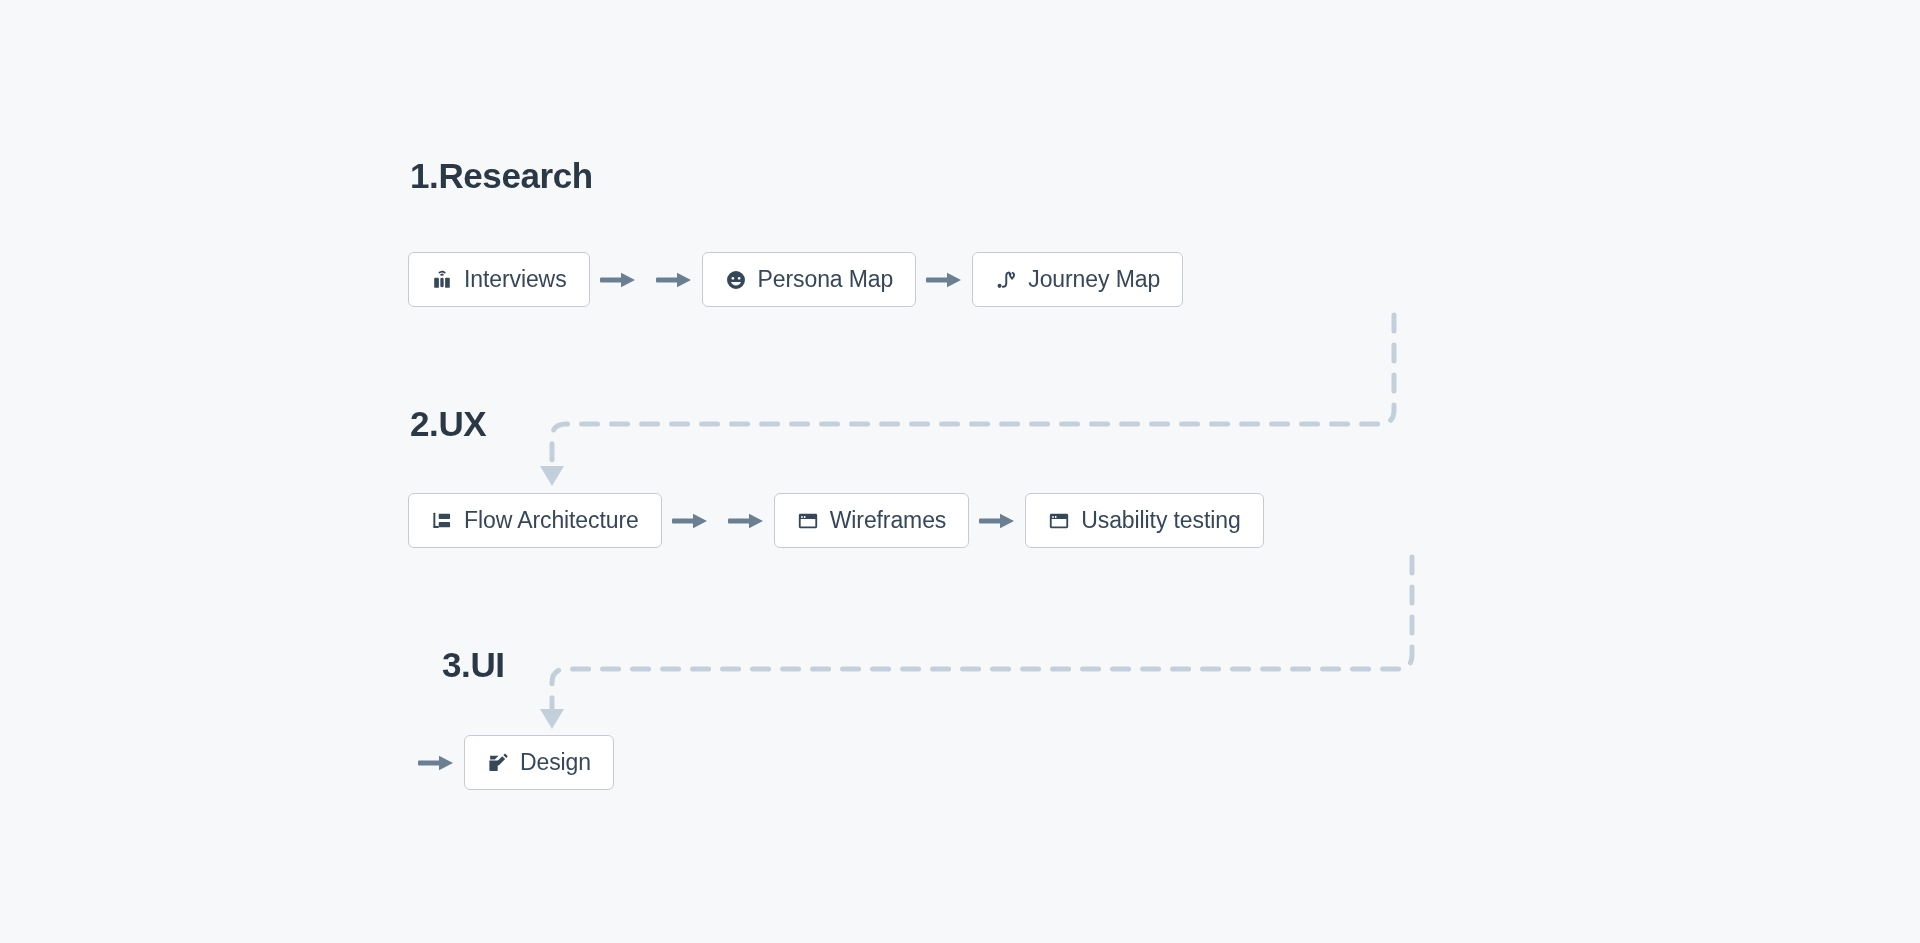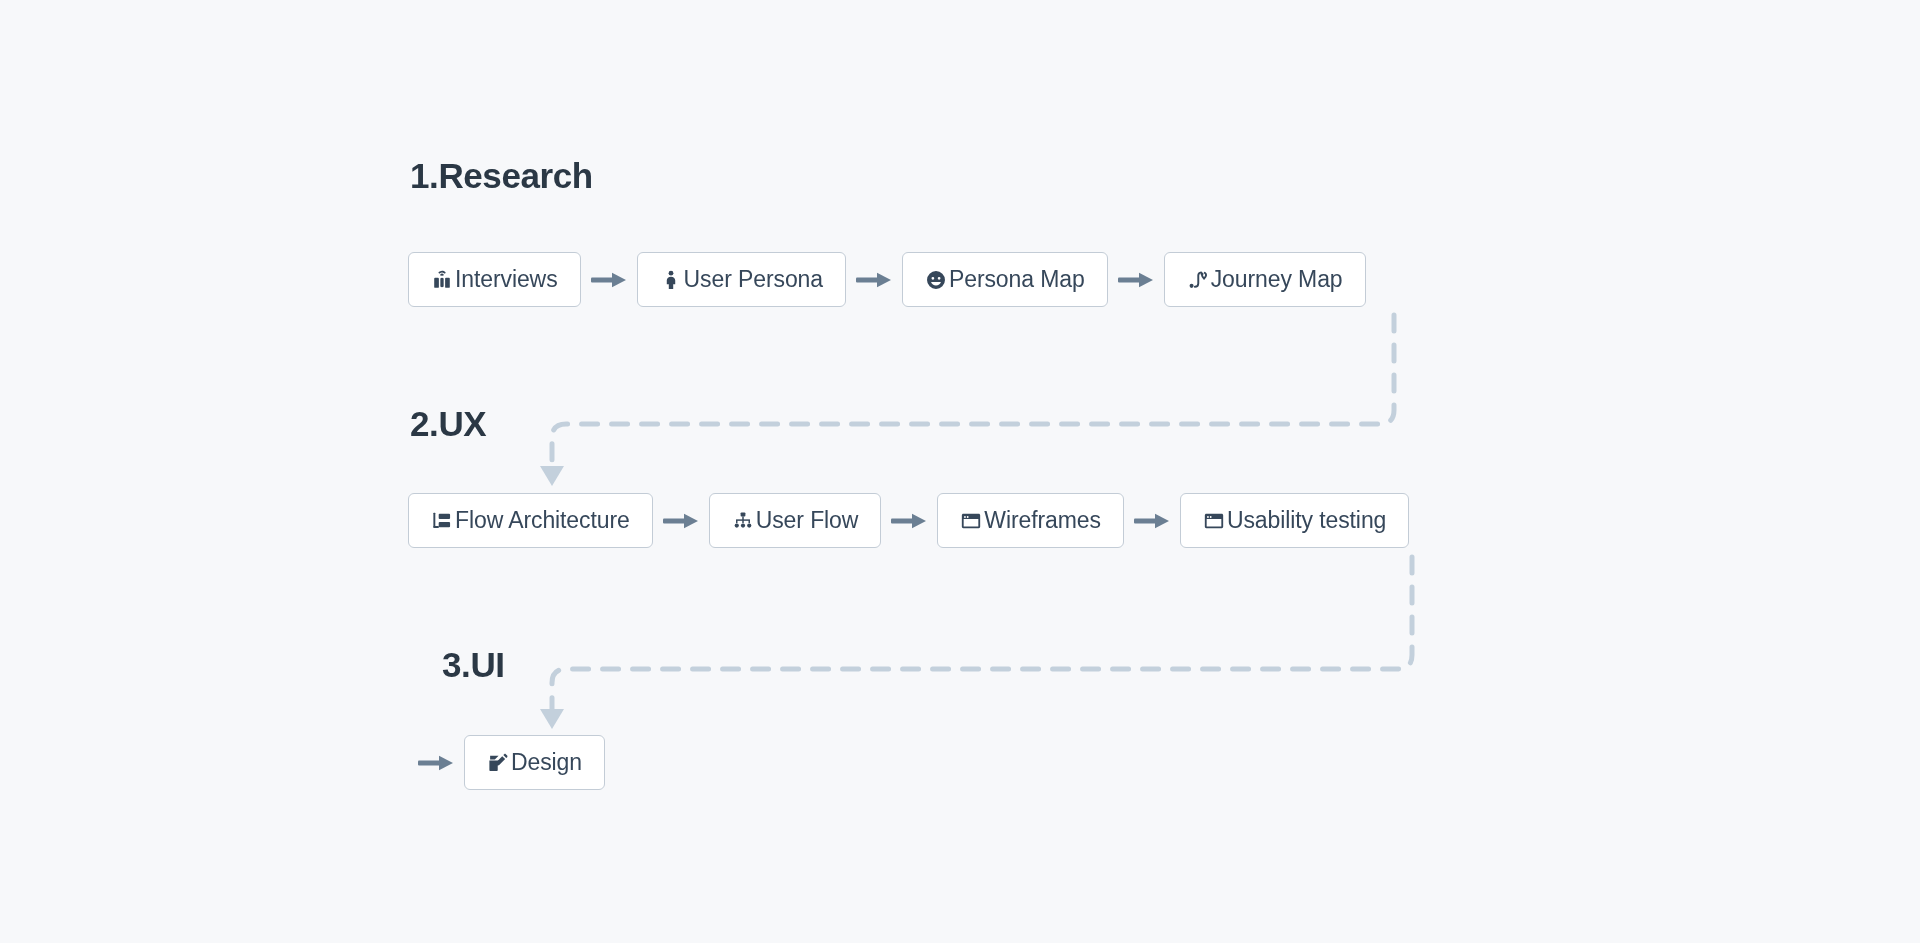--- a/index.html
+++ b/index.html
@@ -49,21 +49,21 @@
   .row {
     position: absolute;
     display: flex;
     align-items: center;
   }
 
   .node {
     display: flex;
     align-items: center;
     justify-content: center;
-    gap: 2px;
+    gap: 11px;
     box-sizing: border-box;
     height: 55px;
     padding: 0 22px;
     background: #ffffff;
     border: 1.6px solid #c3ccd6;
     border-radius: 6px;
     white-space: nowrap;
   }
   .node-label {
     font-size: 23px;
@@ -127,29 +127,20 @@
       <span class="node-label">Interviews</span>
     </div>
 
     <span class="arrow">
       <svg width="36" height="16" viewBox="0 0 36 16" fill="currentColor">
         <rect x="0" y="5.4" width="24" height="5.2" rx="1"></rect>
         <polygon points="21,0.8 35,8 21,15.2"></polygon>
       </svg>
     </span>
 
-    <div class="node">
-      <span class="node-icon">
-        <svg width="22" height="22" viewBox="0 0 24 24" fill="currentColor">
-          <circle cx="12" cy="4.6" r="2.6"></circle>
-          <path d="M12 8.4c-2.6 0-4.6 1.7-4.6 3.9v4.4h2.2v5.1h4.8v-5.1h2.2v-4.4c0-2.2-2-3.9-4.6-3.9z"></path>
-        </svg>
-      </span>
-      <span class="node-label">User Persona</span>
-    </div>
 
     <span class="arrow">
       <svg width="36" height="16" viewBox="0 0 36 16" fill="currentColor">
         <rect x="0" y="5.4" width="24" height="5.2" rx="1"></rect>
         <polygon points="21,0.8 35,8 21,15.2"></polygon>
       </svg>
     </span>
 
     <div class="node">
       <span class="node-icon">
@@ -198,36 +189,20 @@
       <span class="node-label">Flow Architecture</span>
     </div>
 
     <span class="arrow">
       <svg width="36" height="16" viewBox="0 0 36 16" fill="currentColor">
         <rect x="0" y="5.4" width="24" height="5.2" rx="1"></rect>
         <polygon points="21,0.8 35,8 21,15.2"></polygon>
       </svg>
     </span>
 
-    <div class="node">
-      <span class="node-icon">
-        <svg width="22" height="22" viewBox="0 0 24 24" fill="currentColor">
-          <rect x="9.4" y="2.6" width="5.2" height="4.4" rx="1"></rect>
-          <rect x="11.2" y="7" width="1.6" height="4"></rect>
-          <rect x="4.4" y="10.2" width="15.2" height="1.6"></rect>
-          <rect x="4.4" y="11" width="1.6" height="3.4"></rect>
-          <rect x="11.2" y="11" width="1.6" height="3.4"></rect>
-          <rect x="18" y="11" width="1.6" height="3.4"></rect>
-          <circle cx="5.2" cy="17" r="2.3"></circle>
-          <circle cx="12" cy="17" r="2.3"></circle>
-          <circle cx="18.8" cy="17" r="2.3"></circle>
-        </svg>
-      </span>
-      <span class="node-label">User Flow</span>
-    </div>
 
     <span class="arrow">
       <svg width="36" height="16" viewBox="0 0 36 16" fill="currentColor">
         <rect x="0" y="5.4" width="24" height="5.2" rx="1"></rect>
         <polygon points="21,0.8 35,8 21,15.2"></polygon>
       </svg>
     </span>
 
     <div class="node">
       <span class="node-icon">

